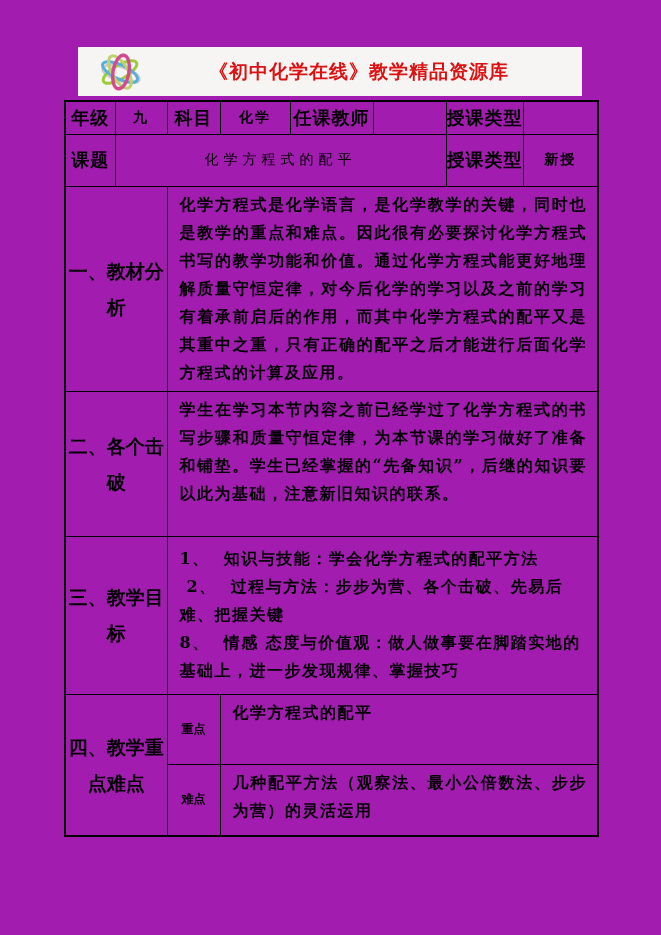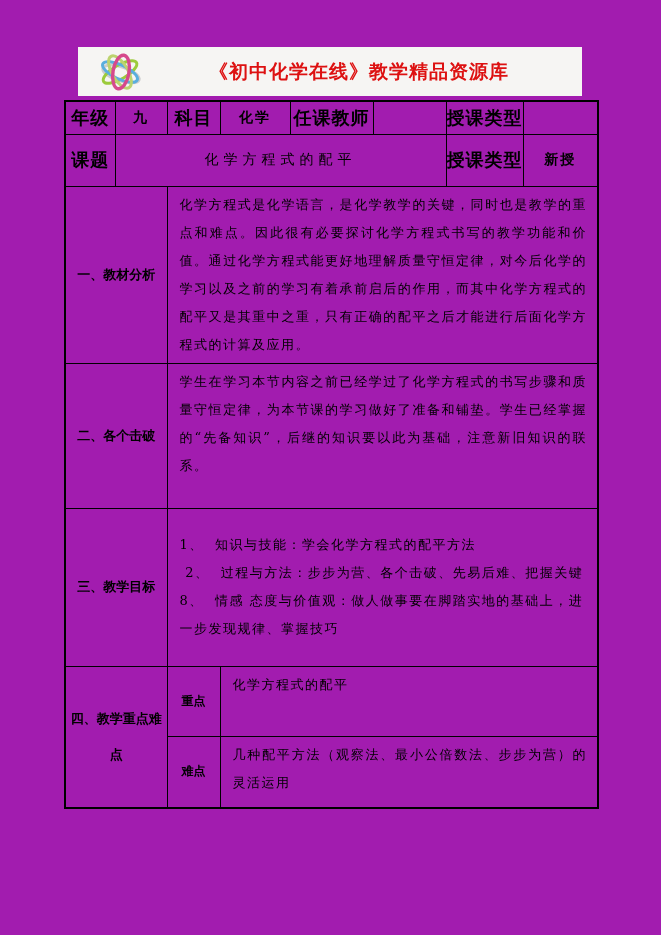--- a/index.html
+++ b/index.html
@@ -53,29 +53,30 @@
     font-weight:bold; text-align:center; vertical-align:middle;
     font-size:14px; letter-spacing:2px;
   }
   .topic-val {
     text-align:center; vertical-align:middle;
     font-size:14px; letter-spacing:5px;
     font-family:"DejaVu Serif", serif;
   }
   .sec-lbl {
     font-weight:bold; text-align:center; vertical-align:middle;
-    font-size:13px; letter-spacing:0; line-height:36px; padding:0 2px;
+    font-size:19px; letter-spacing:0; line-height:36px; padding:0 2px;
   }
   .content {
     vertical-align:top;
     padding:4px 10px 4px 12px;
-    font-size:13px; line-height:28px;
+    font-size:16px; line-height:28px;
     letter-spacing:1.5px;
     text-align:justify;
     font-family:"DejaVu Serif", serif;
+    font-weight:bold;
   }
   .objectives { vertical-align:middle; text-align:left;margin-top:12px; }
   .obj-line { white-space:pre-wrap; }
   .sub-lbl {
     font-weight:bold; text-align:center; vertical-align:middle;
     font-size:12px;
   }
 </style>
 </head>
 <body>

